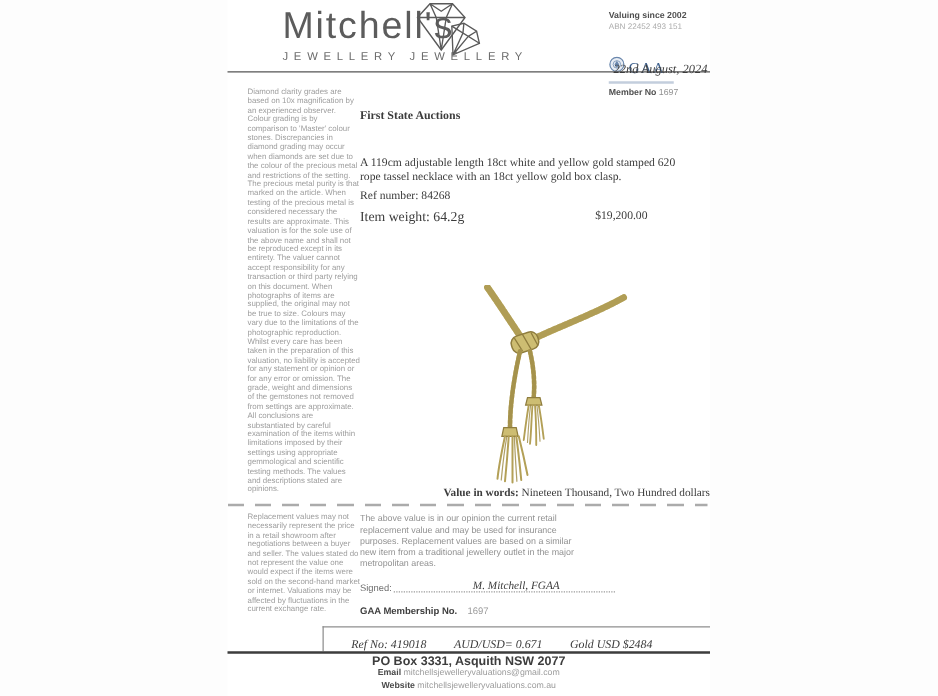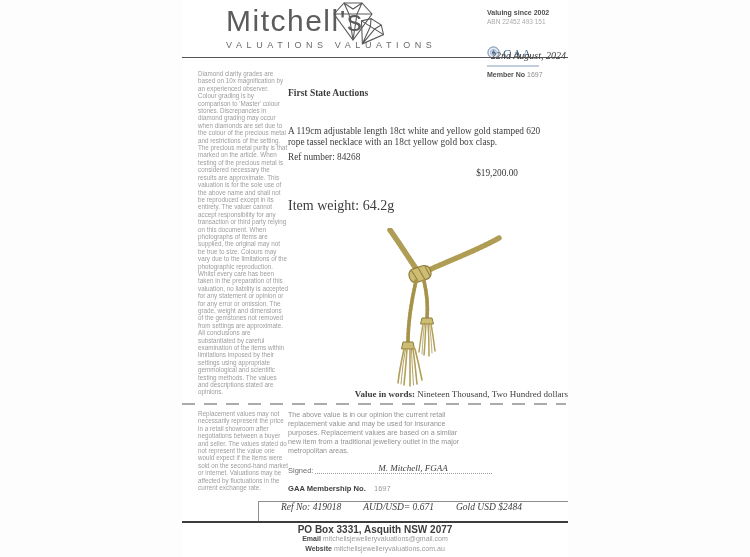--- a/index.html
+++ b/index.html
@@ -36,21 +36,21 @@
     position:absolute; left:16px; top:70px; width:90px;
     font-size:6.3px; line-height:7.4px; color:#9d9d9d;
   }
   .sidebar2 { top:410px; }
   
   .serif { font-family:"Liberation Serif", serif; color:#3c3c3c; }
   .date { position:absolute; right:2px; top:50px; font-size:10px; font-style:italic; }
   .client { position:absolute; left:106px; top:88px; font-size:9.5px; font-weight:bold; }
   .desc { position:absolute; left:106px; top:126px; width:262px; font-size:9.3px; line-height:10.6px; }
   .refnum { position:absolute; left:106px; top:152px; font-size:9.3px; }
-  .weight { position:absolute; left:106px; top:168px; font-size:14px;margin-top:30px; }
+  .weight { position:absolute; left:106px; top:168px; font-size:11px; }
   .price { position:absolute; right:50px; top:168px; font-size:9.3px; }
   .photo { position:absolute; left:200px; top:228px; width:128px; height:160px; }
   .value-words { position:absolute; left:106px; right:0; top:389px; text-align:right; font-size:9px; }
   .value-words .lbl { font-weight:bold; }
   .dash-rule {
     position:absolute; left:0; right:2px; top:403px; height:1.5px;
     background:repeating-linear-gradient(90deg,#ababab 0 13px,transparent 13px 22px);
   }
   .retail-note {
     position:absolute; left:106px; top:411px; width:178px;
@@ -61,38 +61,38 @@
   .sign-dots { position:absolute; left:27px; right:0; bottom:2px; border-bottom:1.2px dotted #9a9a9a; }
   .signature {
     position:absolute; left:60px; bottom:3px; width:130px; text-align:center;
     font-size:9px; font-style:italic;margin-top:28px;
   }
   .gaa-membership { position:absolute; left:106px; top:484px; font-size:7.6px; font-weight:bold; color:#3f3f3f; }
   .gaa-membership .val { font-weight:normal; color:#9a9a9a; margin-left:6px; }
   .refbox {
     position:absolute; left:76px; right:0; top:501px; height:20px;
     border-top:1px solid #8f8f8f; border-left:1px solid #8f8f8f;
-    display:flex; align-items:flex-start; gap:22px; padding-left:22px;
+    display:flex; align-items:flex-end; gap:22px; padding-left:22px;
     font-size:9.5px; font-style:italic;
   }
   .bottom-rule { position:absolute; left:0; right:0; top:521px; border-top:2px solid #3d3d3d; }
   .footer { position:absolute; left:0; right:0; top:525px; text-align:center; line-height:9.4px; }
   .footer .po { font-size:10px; font-weight:bold; color:#3d3d3d;text-align:center; }
   .footer .line { font-size:7px; color:#9c9c9c; }
   .footer .line b { color:#4a4a4a; }
 </style>
 </head>
 <body>
 
 <div class="canvas">
   <div class="page">
 
     <div class="brand">
       <div class="brand-name">Mitchell's</div>
-      <div class="brand-sub">VALUATIONS VALUATIONS</div>
+      <div class="brand-sub">JEWELLERY JEWELLERY</div>
     </div>
     <div class="diamond-logo">
       <svg width="62" height="46" viewBox="0 0 62 46" fill="none">
         <g stroke="#5a5a5a" stroke-width="1.1">
           <path d="M4 14 L14 3 H32 L42 14 L23 40 Z"></path>
           <path d="M4 14 H42 M14 3 L19 14 M32 3 L27 14 M19 14 L23 40 M27 14 L23 40 M14 3 L23 9 L32 3"></path>
           <g transform="translate(34,13) rotate(32)">
             <path d="M2 8 L9 1 H21 L28 8 L15 27 Z"></path>
             <path d="M2 8 H28 M9 1 L12.5 8 M21 1 L17.5 8 M12.5 8 L15 27 M17.5 8 L15 27"></path>
           </g>

